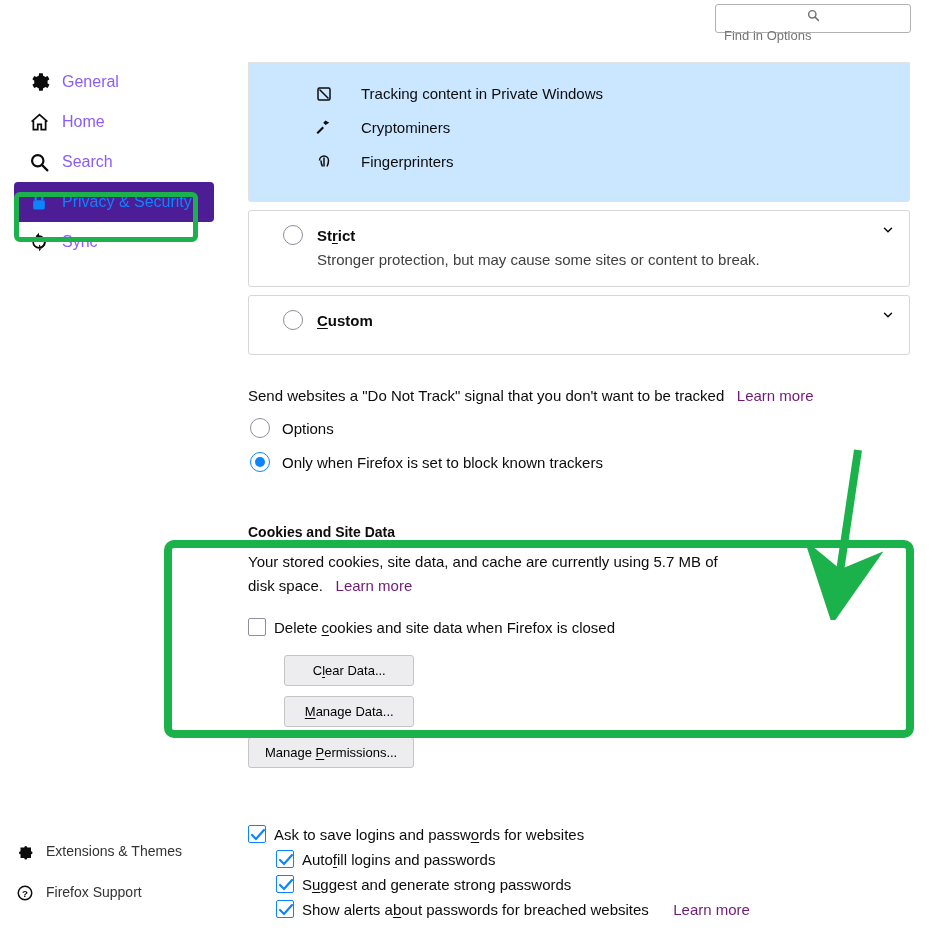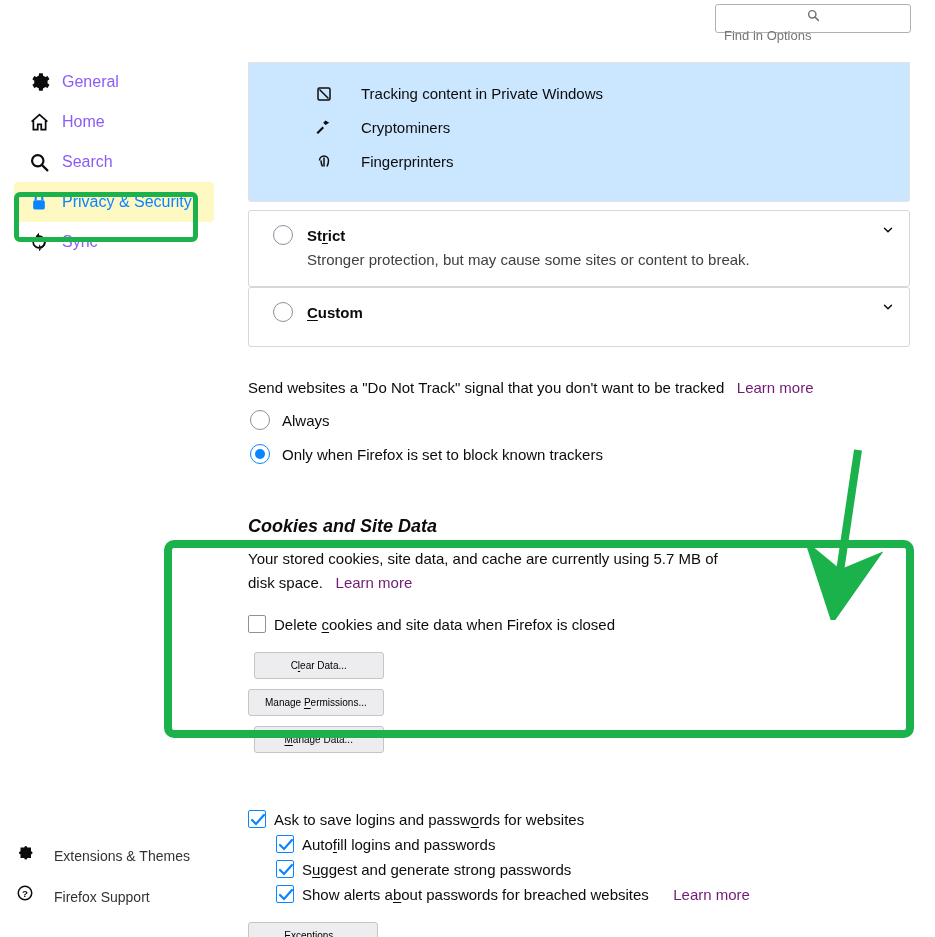--- a/index.html
+++ b/index.html
@@ -7,59 +7,59 @@
 
     
     .topbar { position: absolute; top: 4px; right: 24px; }
     .searchbox { display: flex; align-items: center; gap: 6px; border: 1px solid #b1b1b1; border-radius: 3px; padding: 4px 8px; width: 196px; height: 29px; flex-direction: column; }
     .searchbox input { border: none; outline: none; width: 100%; font-size: 13px; color: #737373; background: transparent; }
     .mag-icon { width: 13px; height: 13px; flex-shrink: 0; }
 
     
     .sidebar { position: absolute; left: 14px; top: 62px; width: 200px; }
     .nav-item { display: flex; align-items: center; gap: 12px; padding: 9px 14px; border-radius: 4px; cursor: pointer; font-size: 16px; color: #8b5cf6; }
-    .nav-item.selected { color: #0a84ff; background: #fef9c3; position: relative; }
+    .nav-item.selected { color: #0a84ff; background: #4c1d95; position: relative; }
     .nav-item .nav-icon { width: 22px; height: 22px; display: inline-flex; align-items: center; justify-content: center; }
     .nav-highlight { position: absolute; top: 192px; left: 14px; width: 184px; height: 50px; border: 5px solid #1bb24b; border-radius: 6px; pointer-events: none; }
 
     .footer-links { position: absolute; left: 16px; bottom: 32px; display: flex; flex-direction: column; gap: 20px; font-size: 14px; }
-    .footer-link { display: flex; align-items: flex-end; gap: 20px; cursor: pointer; color: #333; }
+    .footer-link { display: flex; align-items: flex-start; gap: 12px; cursor: pointer; color: #333; }
     .footer-link svg { width: 18px; height: 18px; }
 
     
     .content { position: absolute; left: 248px; top: 62px; width: 662px; }
 
     .blue-card { background: #cbe6ff; border: 1px solid #e2e2e2; border-bottom-left-radius: 3px; border-bottom-right-radius: 3px; padding: 14px 66px 22px 66px; margin-bottom: 8px; }
     .feat-row { display: flex; align-items: flex-start; gap: 28px; padding: 8px 0; }
     .feat-icon { width: 18px; height: 18px; display:inline-flex; align-items:center; justify-content:center; }
 
-    .choice-card { border: 1px solid #d7d7db; border-radius: 3px; padding: 14px 18px 18px 24px; position: relative; }
+    .choice-card { border: 1px solid #d7d7db; border-radius: 3px; padding: 14px 18px 18px 34px; margin-bottom: 8px; position: relative; }
     .choice-head { display: flex; align-items: center; gap: 14px; margin-bottom: 6px; }
     .choice-title { font-weight: 700; }
     .choice-desc { margin-left: 34px; color: #404040; }
     .chevron { position: absolute; top: 12px; right: 14px; }
     .radio { width: 20px; height: 20px; border: 1px solid #8f8f9d; border-radius: 50%; display: inline-block; position: relative; }
     .radio.checked { border-color: #0a84ff; }
     .radio.checked::after { content: ""; position: absolute; top: 4px; left: 4px; width: 10px; height: 10px; background: #0a84ff; border-radius: 50%; }
 
     .dnt-section { margin-top: 32px; }
     .dnt-text { display: inline; }
     .link { color: #701a75; cursor: pointer; }
     .radio-row { display: flex; align-items: center; gap: 12px; margin-top: 14px; margin-left: 2px; }
 
     .highlight-box { position: absolute; top: 478px; left: -84px; width: 750px; height: 198px; border: 8px solid #1bb24b; border-radius: 10px; pointer-events: none; }
     
     .arrow-svg { position: absolute; top: 378px; left: 530px; width: 140px; height: 180px; pointer-events: none; }
 
     .section { margin-top: 52px; position: relative; }
-    .section h2 { font-size: 18px; font-weight: 700; margin-bottom: 10px; font-style: italic; }
+    .section h2 { font-size: 14px; font-weight: 700; margin-bottom: 10px; }
     .section-row { display: flex; gap: 12px; align-items: flex-start; flex-direction: column; }
     .section-body { flex: 1; }
     .btn-col { display: flex; flex-direction: column; gap: 10px; align-items:flex-end; }
-    .btn { background: #ededf0; border: 1px solid #c5c5c8; border-radius: 3px; padding: 7px 16px; font-size: 10px; cursor: pointer; text-align: center; min-width: 130px; white-space: nowrap; }
+    .btn { background: #ededf0; border: 1px solid #c5c5c8; border-radius: 3px; padding: 7px 16px; font-size: 13px; cursor: pointer; text-align: center; min-width: 130px; white-space: nowrap; }
 
     .checkbox { width: 18px; height: 18px; border: 1px solid #8f8f9d; border-radius: 2px; display: inline-block; position: relative; flex-shrink: 0; }
     .checkbox.checked { border-color: #0a84ff; }
     .checkbox.checked svg { position: absolute; top: 0; left: 0; }
     .check-row { display: flex; align-items: center; gap: 8px; margin: 7px 0; }
     .indent { margin-left: 28px; }
 
     .storage-desc { line-height: 1.6; max-width: 480px; }
     .logins-section { margin-top: 50px; }
     .und { text-decoration: underline; text-underline-offset: 2px; }
@@ -189,21 +189,21 @@
     <span class="chevron"><svg width="14" height="14" viewBox="0 0 24 24">
           <path d="M6 9l6 6 6-6" stroke="#0c0c0d" stroke-width="2.5" fill="none" stroke-linecap="round"></path>
         </svg></span>
   </div>
 
   <div class="dnt-section">
     <span class="dnt-text">Send websites a "Do Not Track" signal that you don't want to be tracked</span>
     &nbsp;&nbsp;<span class="link">Learn more</span>
     <div class="radio-row">
       <span class="radio"></span>
-      <span>Always</span>
+      <span>Options</span>
     </div>
     <div class="radio-row">
       <span class="radio checked"></span>
       <span>Only when Firefox is set to block known trackers</span>
     </div>
   </div>
 
   <div class="section">
     <h2>Cookies and Site Data</h2>
     <div class="section-row">
@@ -212,22 +212,22 @@
           <span>Your stored cookies, site data, and cache are currently using </span><span>5.7 MB</span><span> of disk space.</span>
           &nbsp;&nbsp;<span class="link">Learn more</span>
         </div>
         <div class="check-row" style="margin-top:20px;">
           <span class="checkbox"></span>
           <span><span>Delete </span><span class="und">c</span><span>ookies and site data when Firefox is closed</span></span>
         </div>
       </div>
       <div class="btn-col">
         <button class="btn"><span>C</span><span class="und">l</span><span>ear Data...</span></button>
+        <button class="btn"><span class="und">M</span><span>anage Data...</span></button>
         <button class="btn"><span>Manage </span><span class="und">P</span><span>ermissions...</span></button>
-        <button class="btn"><span class="und">M</span><span>anage Data...</span></button>
       </div>
     </div>
   </div>
 
   <div class="section logins-section">
     <div class="section-row">
       <div class="section-body">
         <div class="check-row">
           <span class="checkbox checked">
               <svg width="18" height="18" viewBox="0 0 18 18">

